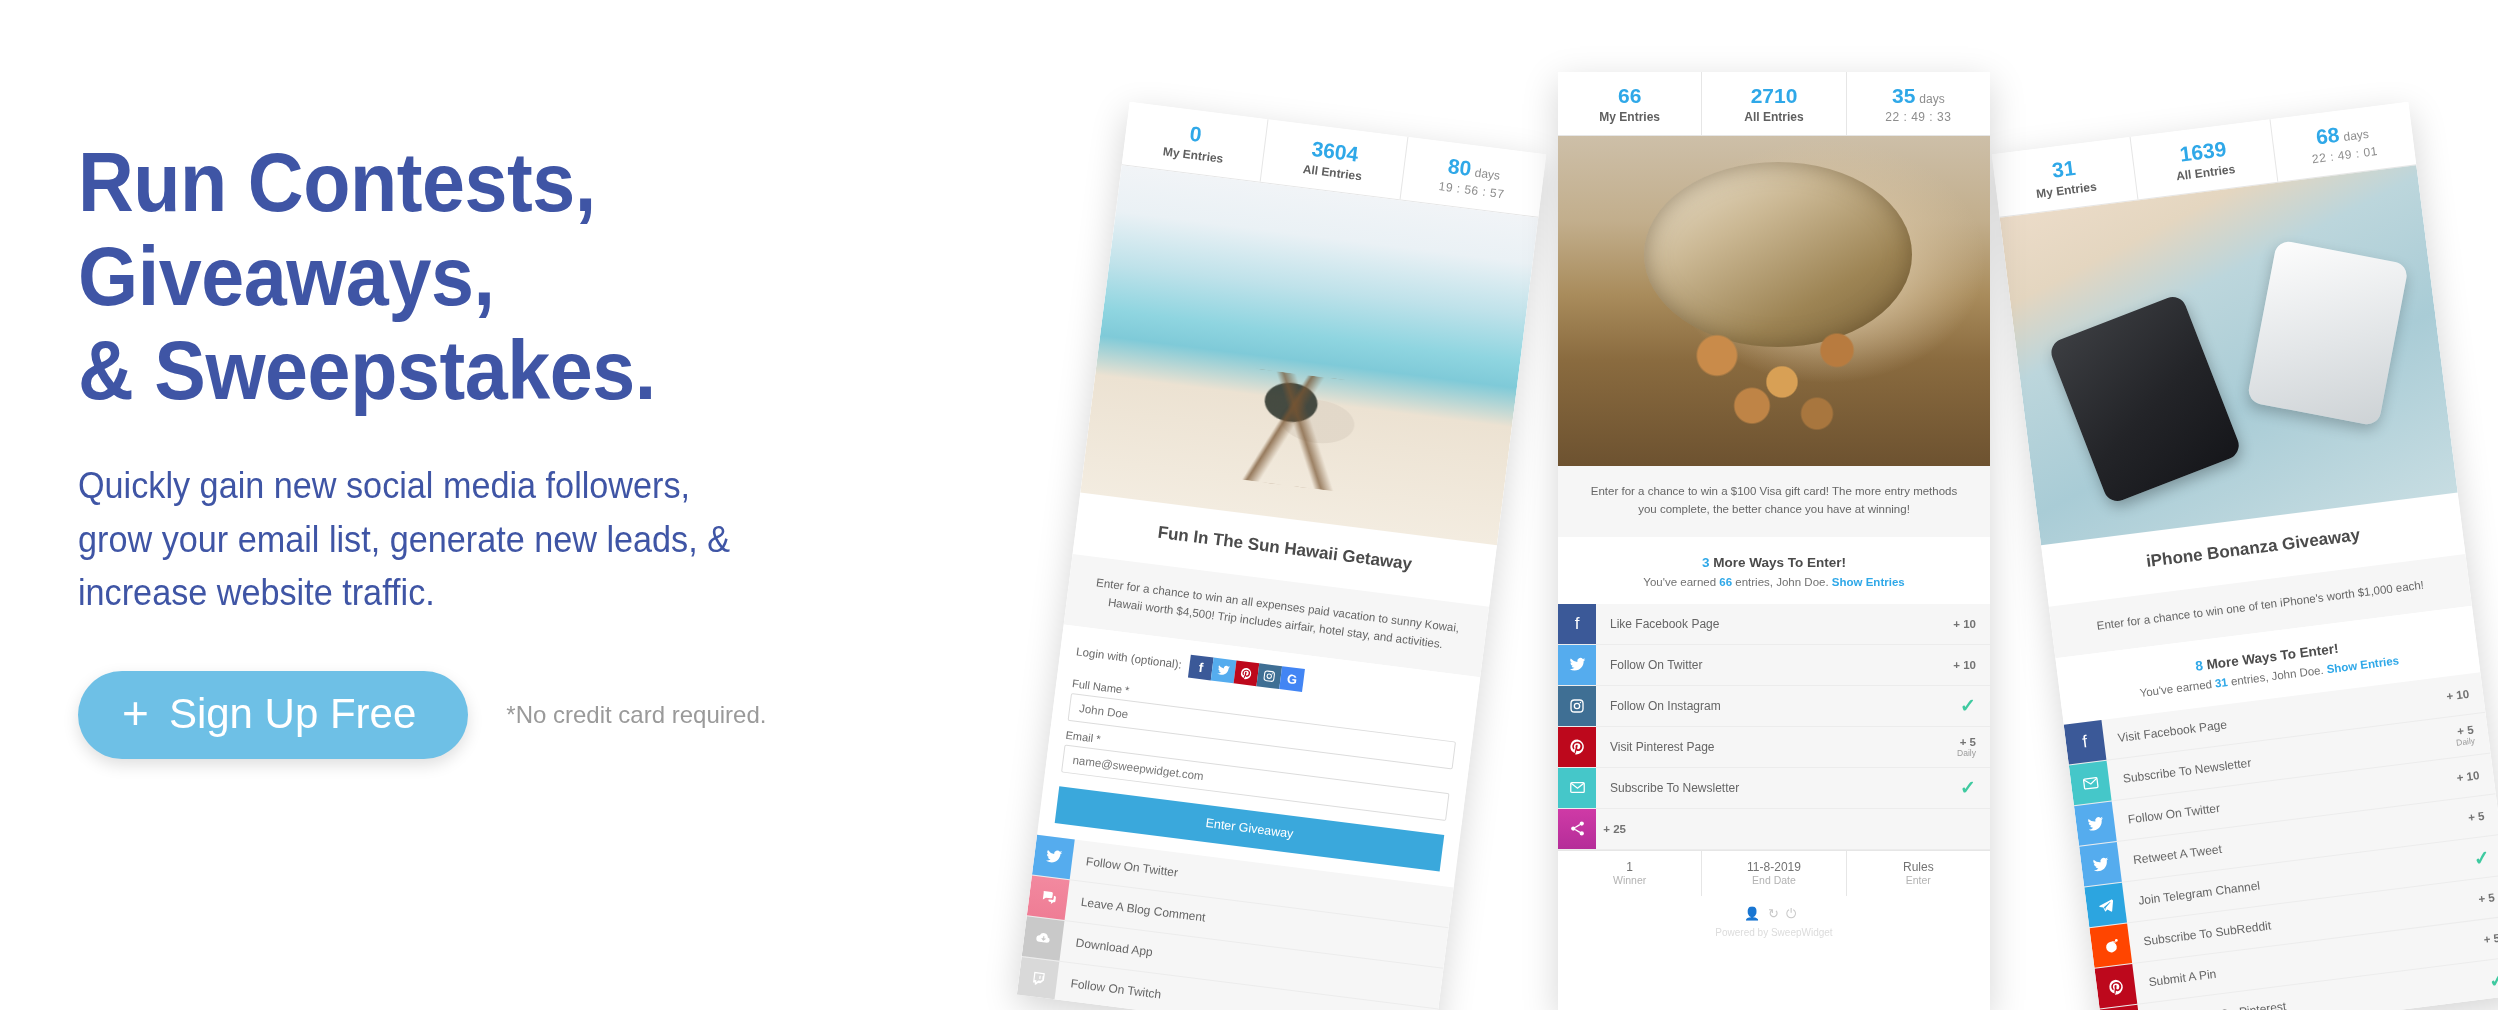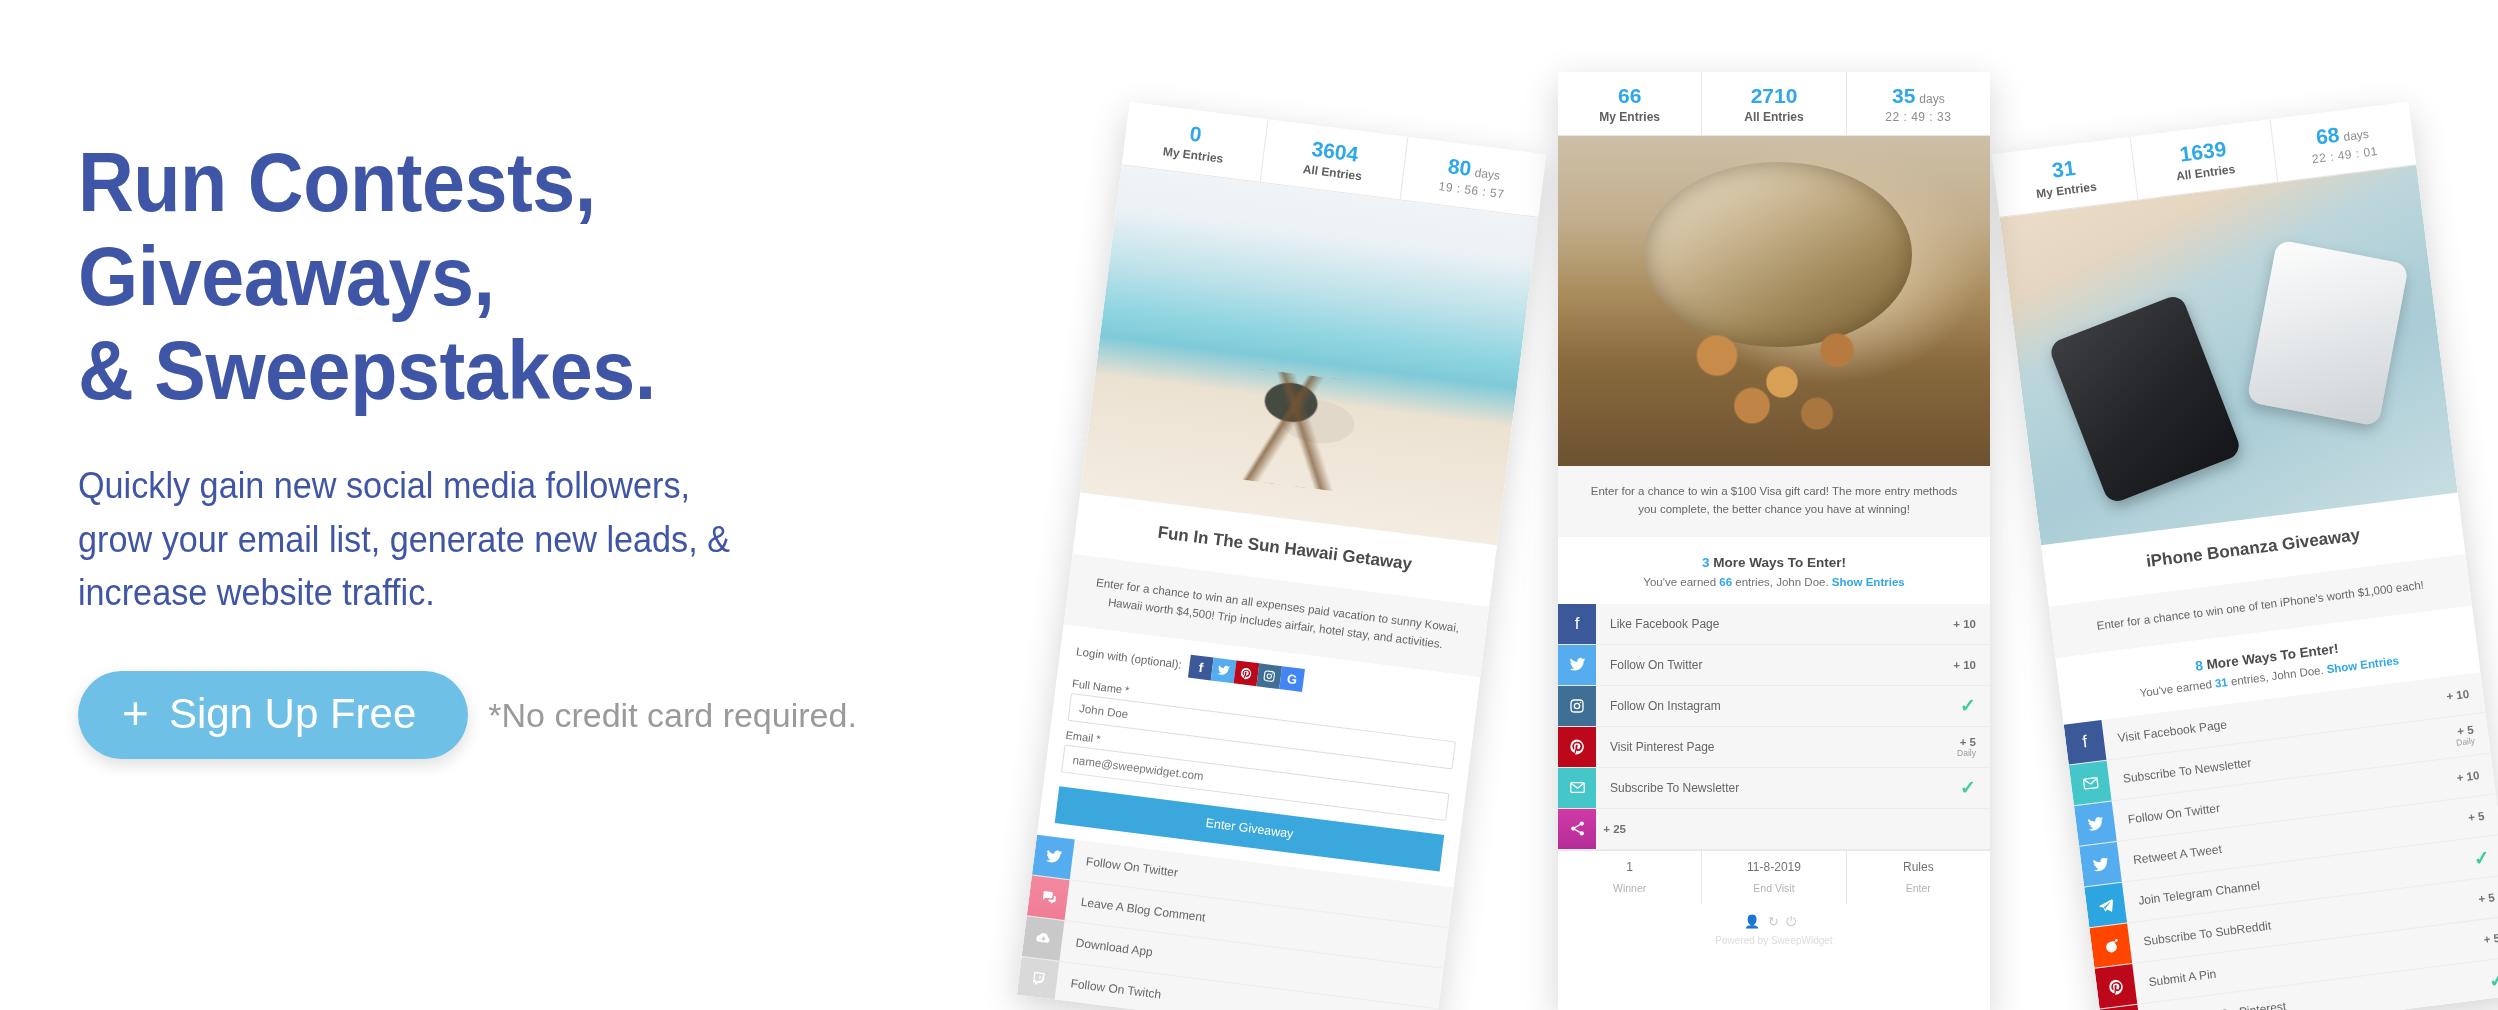--- a/index.html
+++ b/index.html
@@ -62,22 +62,22 @@
     box-shadow: 0 6px 16px rgba(0,0,0,0.13);
     line-height: 1;
   }
   .plus-icon {
     display: inline-block;
     font-size: 46px;
     font-weight: 400;
     line-height: 0.9;
   }
   .disclaimer {
-    margin-left: 20px;
-    font-size: 34px;
+    margin-left: 38px;
+    font-size: 24px;
     color: #9a9a9a;
   }
 
   
   .cards { position: absolute; left: 0; top: 0; width: 2498px; height: 1010px; }
 
   .card {
     position: absolute;
     background: #ffffff;
     box-shadow: 0 10px 34px rgba(0,0,0,0.17);
@@ -250,21 +250,21 @@
     border-top: 1px solid #e6e6e6;
     background: #fff;
   }
   .foot-cell {
     flex: 1; text-align: center;
     padding: 9px 2px 10px;
     border-right: 1px solid #e6e6e6;
   }
   .foot-cell:last-child { border-right: none; }
   .foot-top { font-size: 12px; color: #727272; }
-  .foot-bot { font-size: 10.5px; color: #b3b3b3; margin-top: 8px; }
+  .foot-bot { font-size: 10.5px; color: #b3b3b3; margin-top: 0; }
   .card-powered {
     text-align: center;
     padding: 10px 0 14px;
     background: #fff;
   }
   .pw-icons { font-size: 13px; color: #c9c9c9; letter-spacing: 7px; }
   .pw-text { font-size: 10px; color: #dcdcdc; margin-top: 5px; }
 
   
   .login-row {
@@ -651,21 +651,21 @@
             </div>
         </div>
       </div>
       <div class="card-foot">
         <div class="foot-cell">
           <div class="foot-top">1</div>
           <div class="foot-bot">Winner</div>
         </div>
         <div class="foot-cell">
           <div class="foot-top">11-8-2019</div>
-          <div class="foot-bot">End Visit</div>
+          <div class="foot-bot">End Date</div>
         </div>
         <div class="foot-cell">
           <div class="foot-top">Rules</div>
           <div class="foot-bot">Enter</div>
         </div>
       </div>
       <div class="card-powered">
         <div class="pw-icons">
           <span>👤</span><span>↻</span><span>⏻</span>
         </div>

